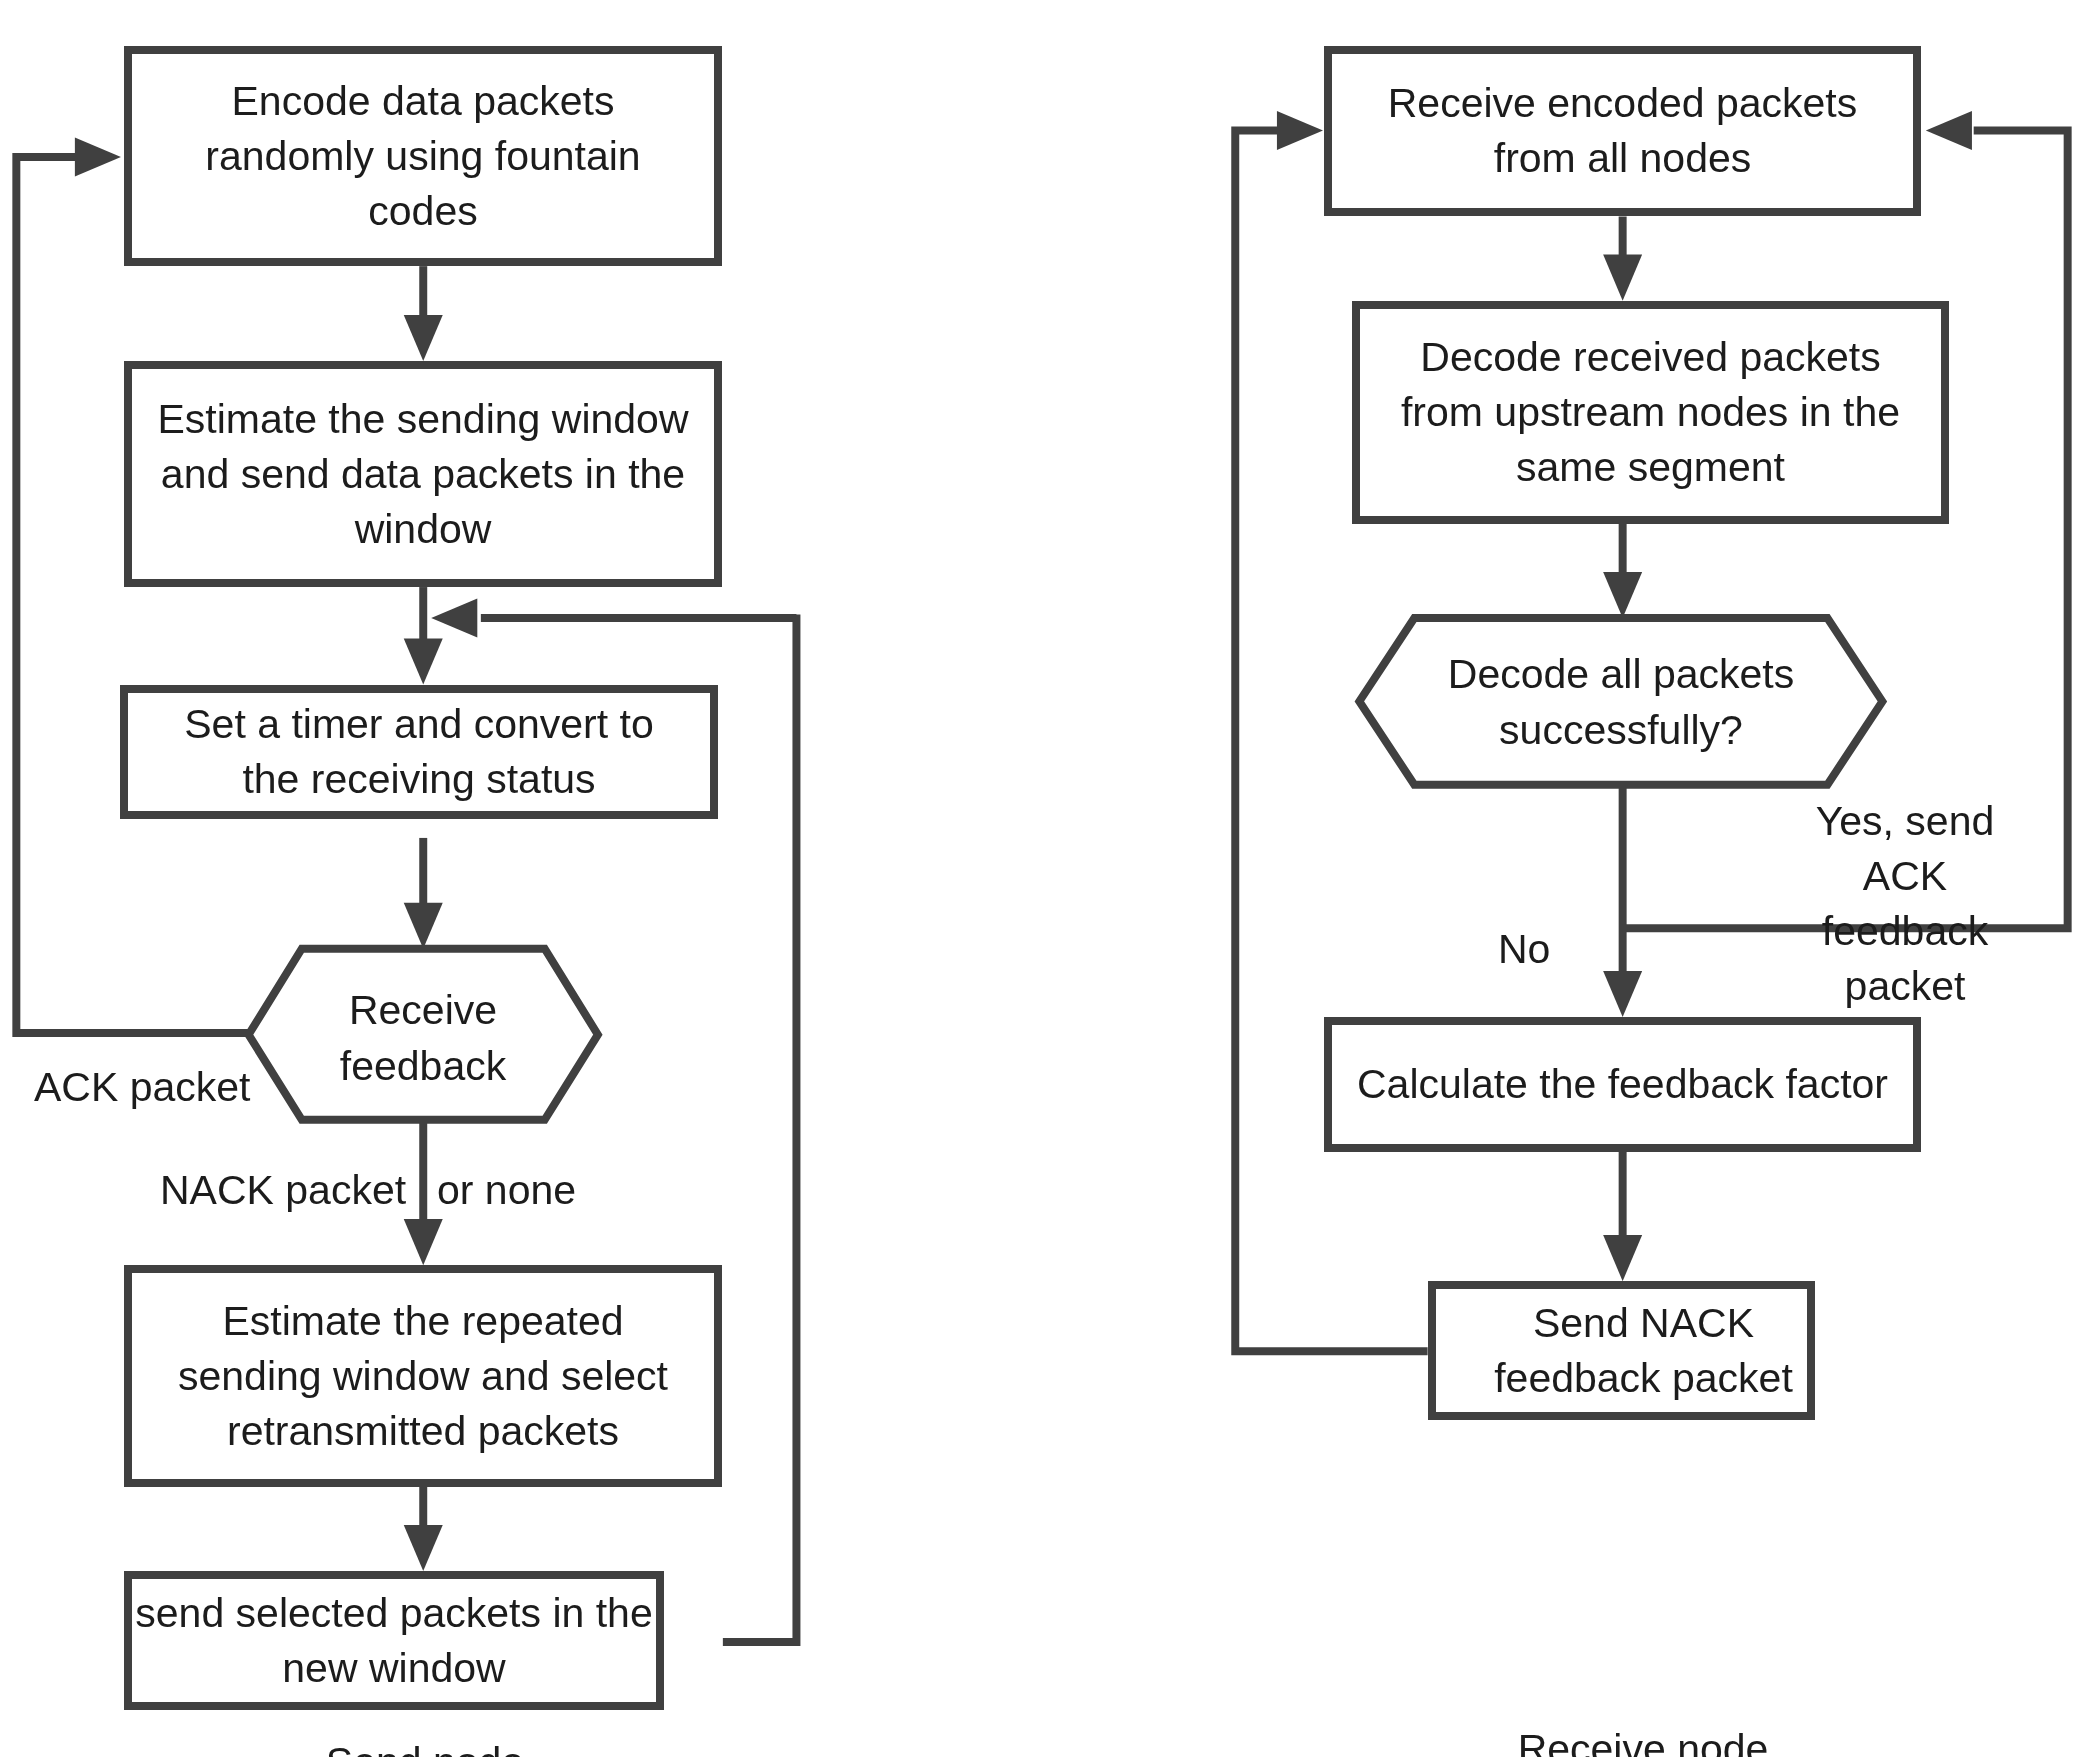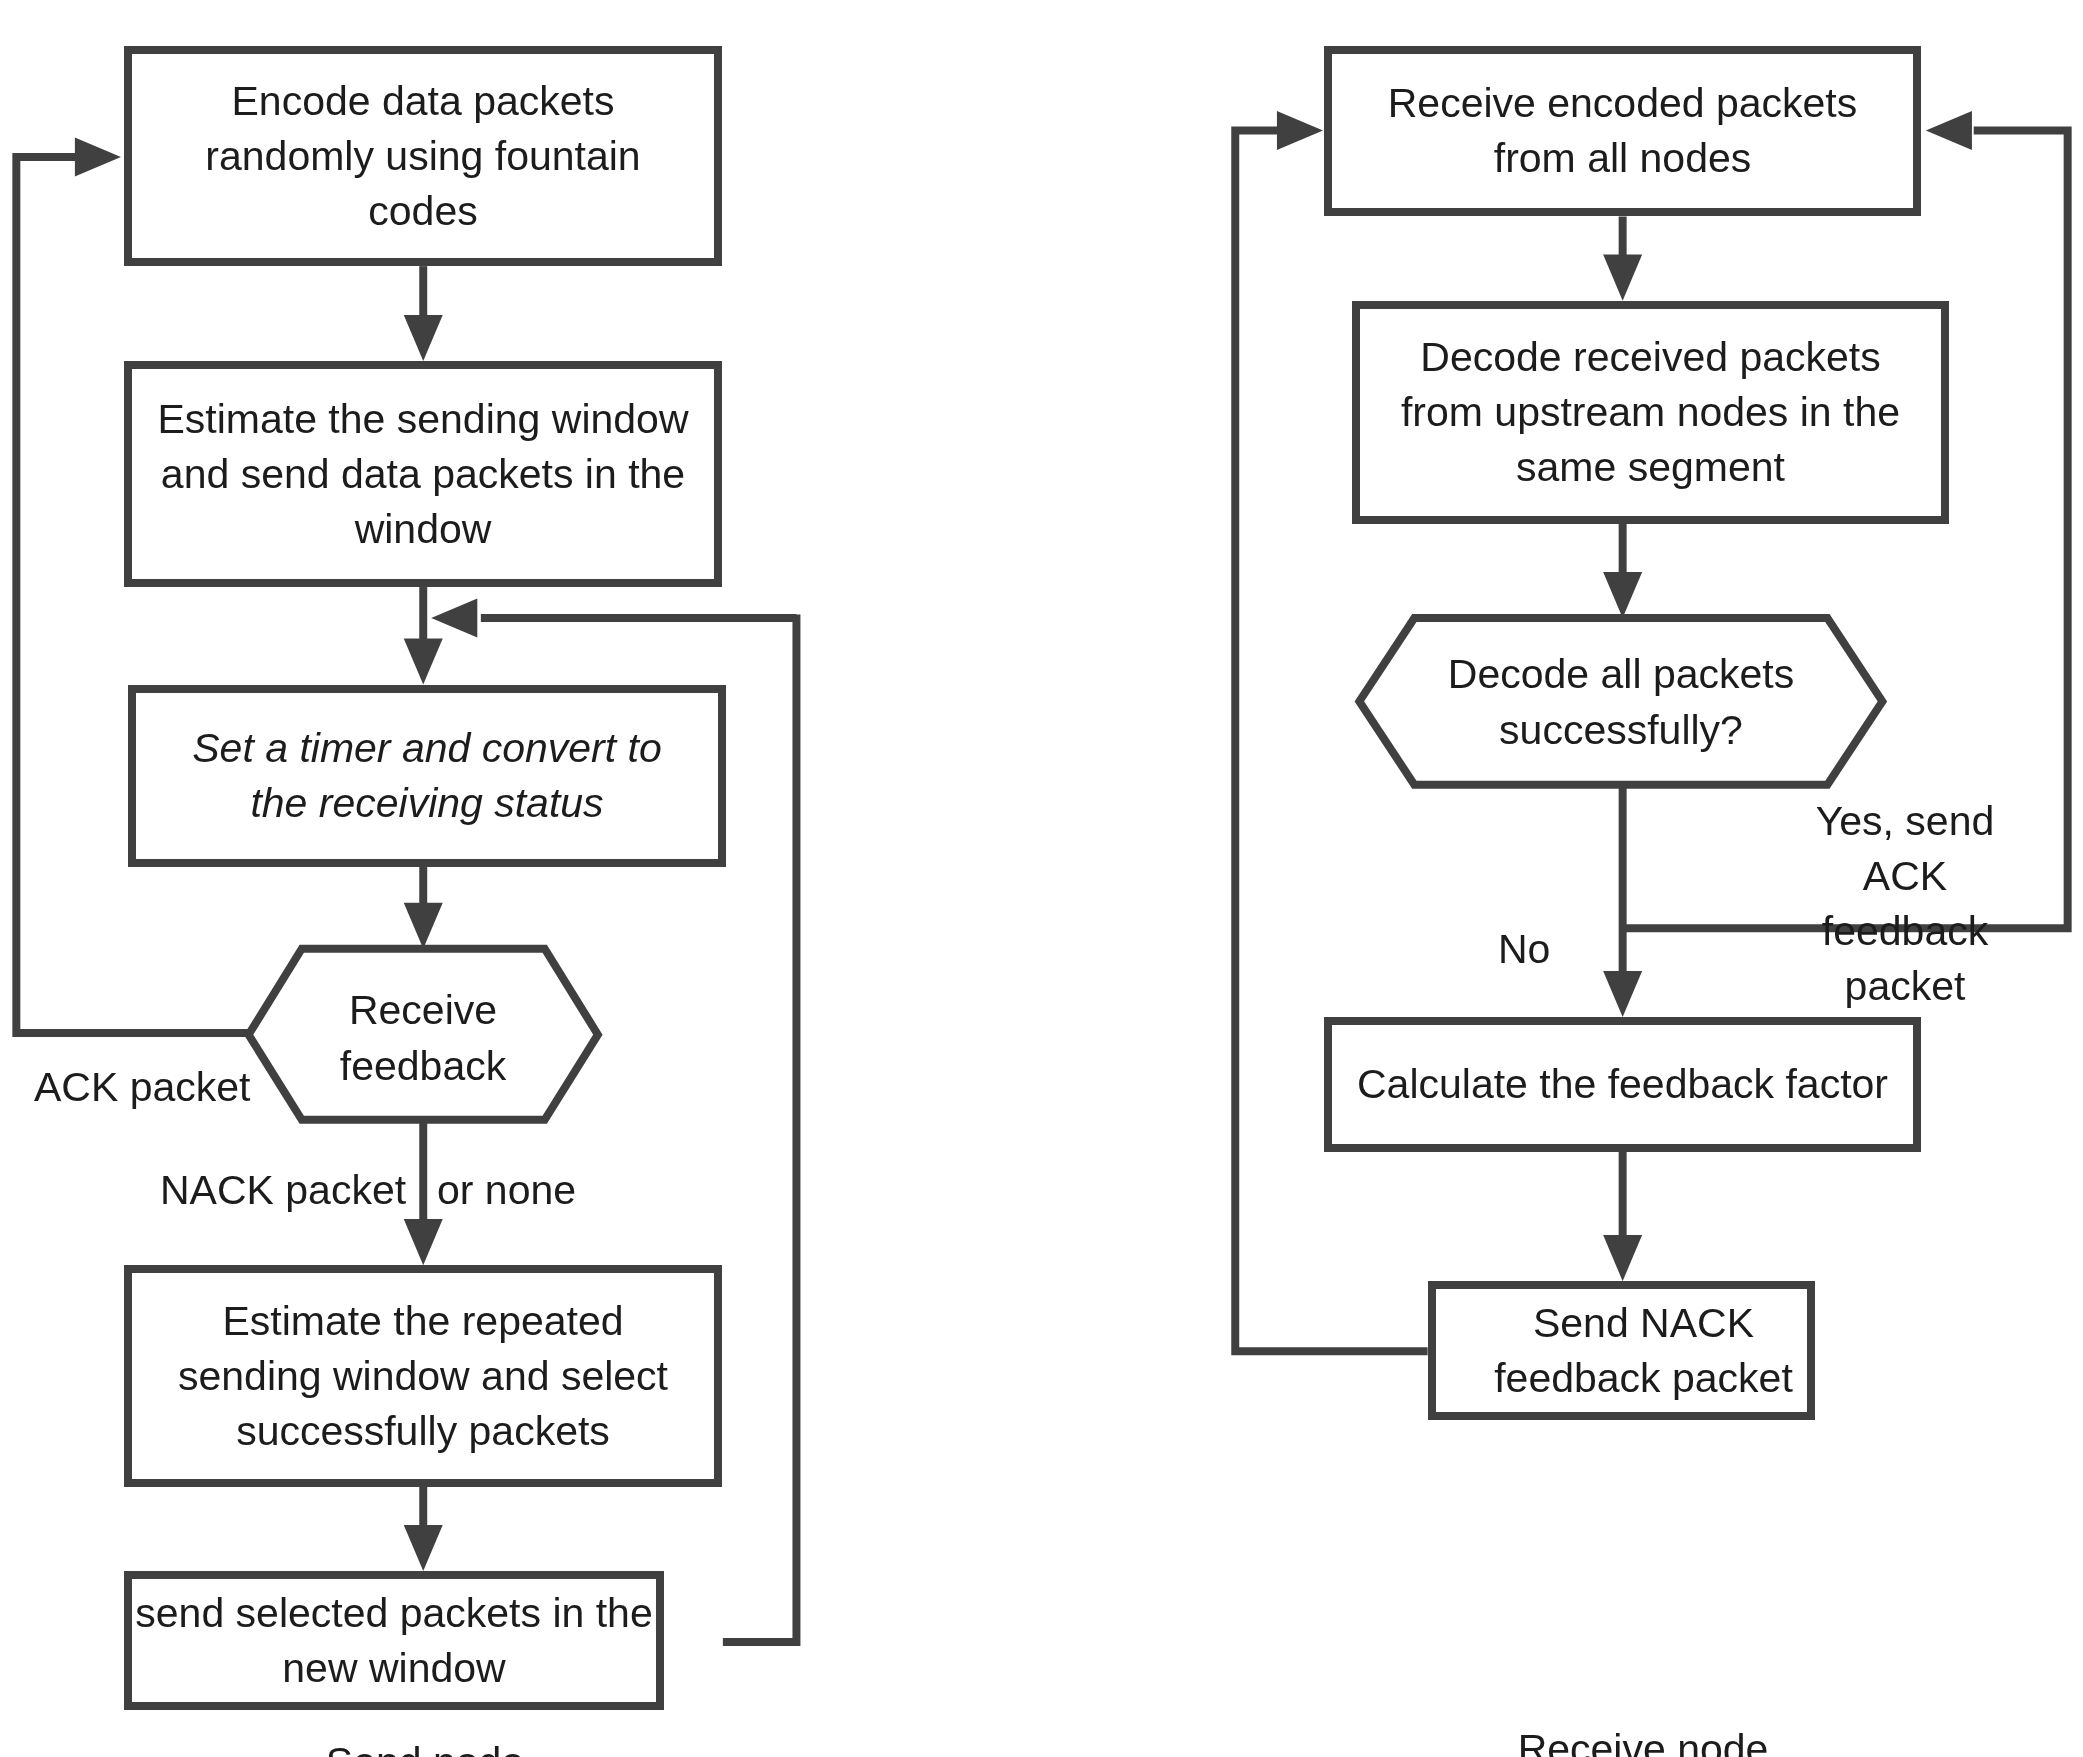--- a/index.html
+++ b/index.html
@@ -61,21 +61,21 @@
     position: absolute;
     transform: translateX(-50%);
     font-size: 41px;
     line-height: 55px;
     color: #1c1c1c;
     white-space: nowrap;
   }
   
   #box-encode            { left: 124px;  top: 13.3px;   width: 598px; height: 220px; }
   #box-estimate-window   { left: 124px;  top: 328px;  width: 598px; height: 226px; }
-  #box-set-timer         { left: 128px;  top: 652px;  width: 598px; height: 182px; font-style: italic; }
+  #box-set-timer         { left: 120px;  top: 652px;  width: 598px; height: 134px; }
   #box-estimate-repeated { left: 124px;  top: 1232px; width: 598px; height: 222px; }
   #box-send-selected     { left: 124px;  top: 1538px; width: 540px; height: 139px; }
   #box-receive-packets   { left: 1324px; top: 13.3px;   width: 597px; height: 170px; }
   #box-decode-packets    { left: 1352px; top: 268px;  width: 597px; height: 223px; }
   #box-calculate         { left: 1324px; top: 984px; width: 597px; height: 135px; }
   #box-send-nack         { left: 1428px; top: 1248px; width: 387px; height: 139px; padding-left: 44px; }
 
   #hex-label-receive-feedback { left: 423px;  top: 1005px; }
   #hex-label-decode-success   { left: 1621px; top: 669px;  }
 
@@ -151,21 +151,21 @@
 window</div>
   <div class="flow-box" id="box-set-timer">Set a timer and convert to
 the receiving status</div>
   <div class="hex-label" id="hex-label-receive-feedback">Receive
 feedback</div>
   <div class="edge-label" id="label-ack">ACK packet</div>
   <div class="edge-label" id="label-nack">NACK packet</div>
   <div class="edge-label" id="label-or-none">or none</div>
   <div class="flow-box" id="box-estimate-repeated">Estimate the repeated
 sending window and select
-successfully packets</div>
+retransmitted packets</div>
   <div class="flow-box" id="box-send-selected">send selected packets in the
 new window</div>
   <div class="caption" id="caption-send">Send node</div>
 
   <div class="flow-box" id="box-receive-packets">Receive encoded packets
 from all nodes</div>
   <div class="flow-box" id="box-decode-packets">Decode received packets
 from upstream nodes in the
 same segment</div>
   <div class="hex-label" id="hex-label-decode-success">Decode all packets

